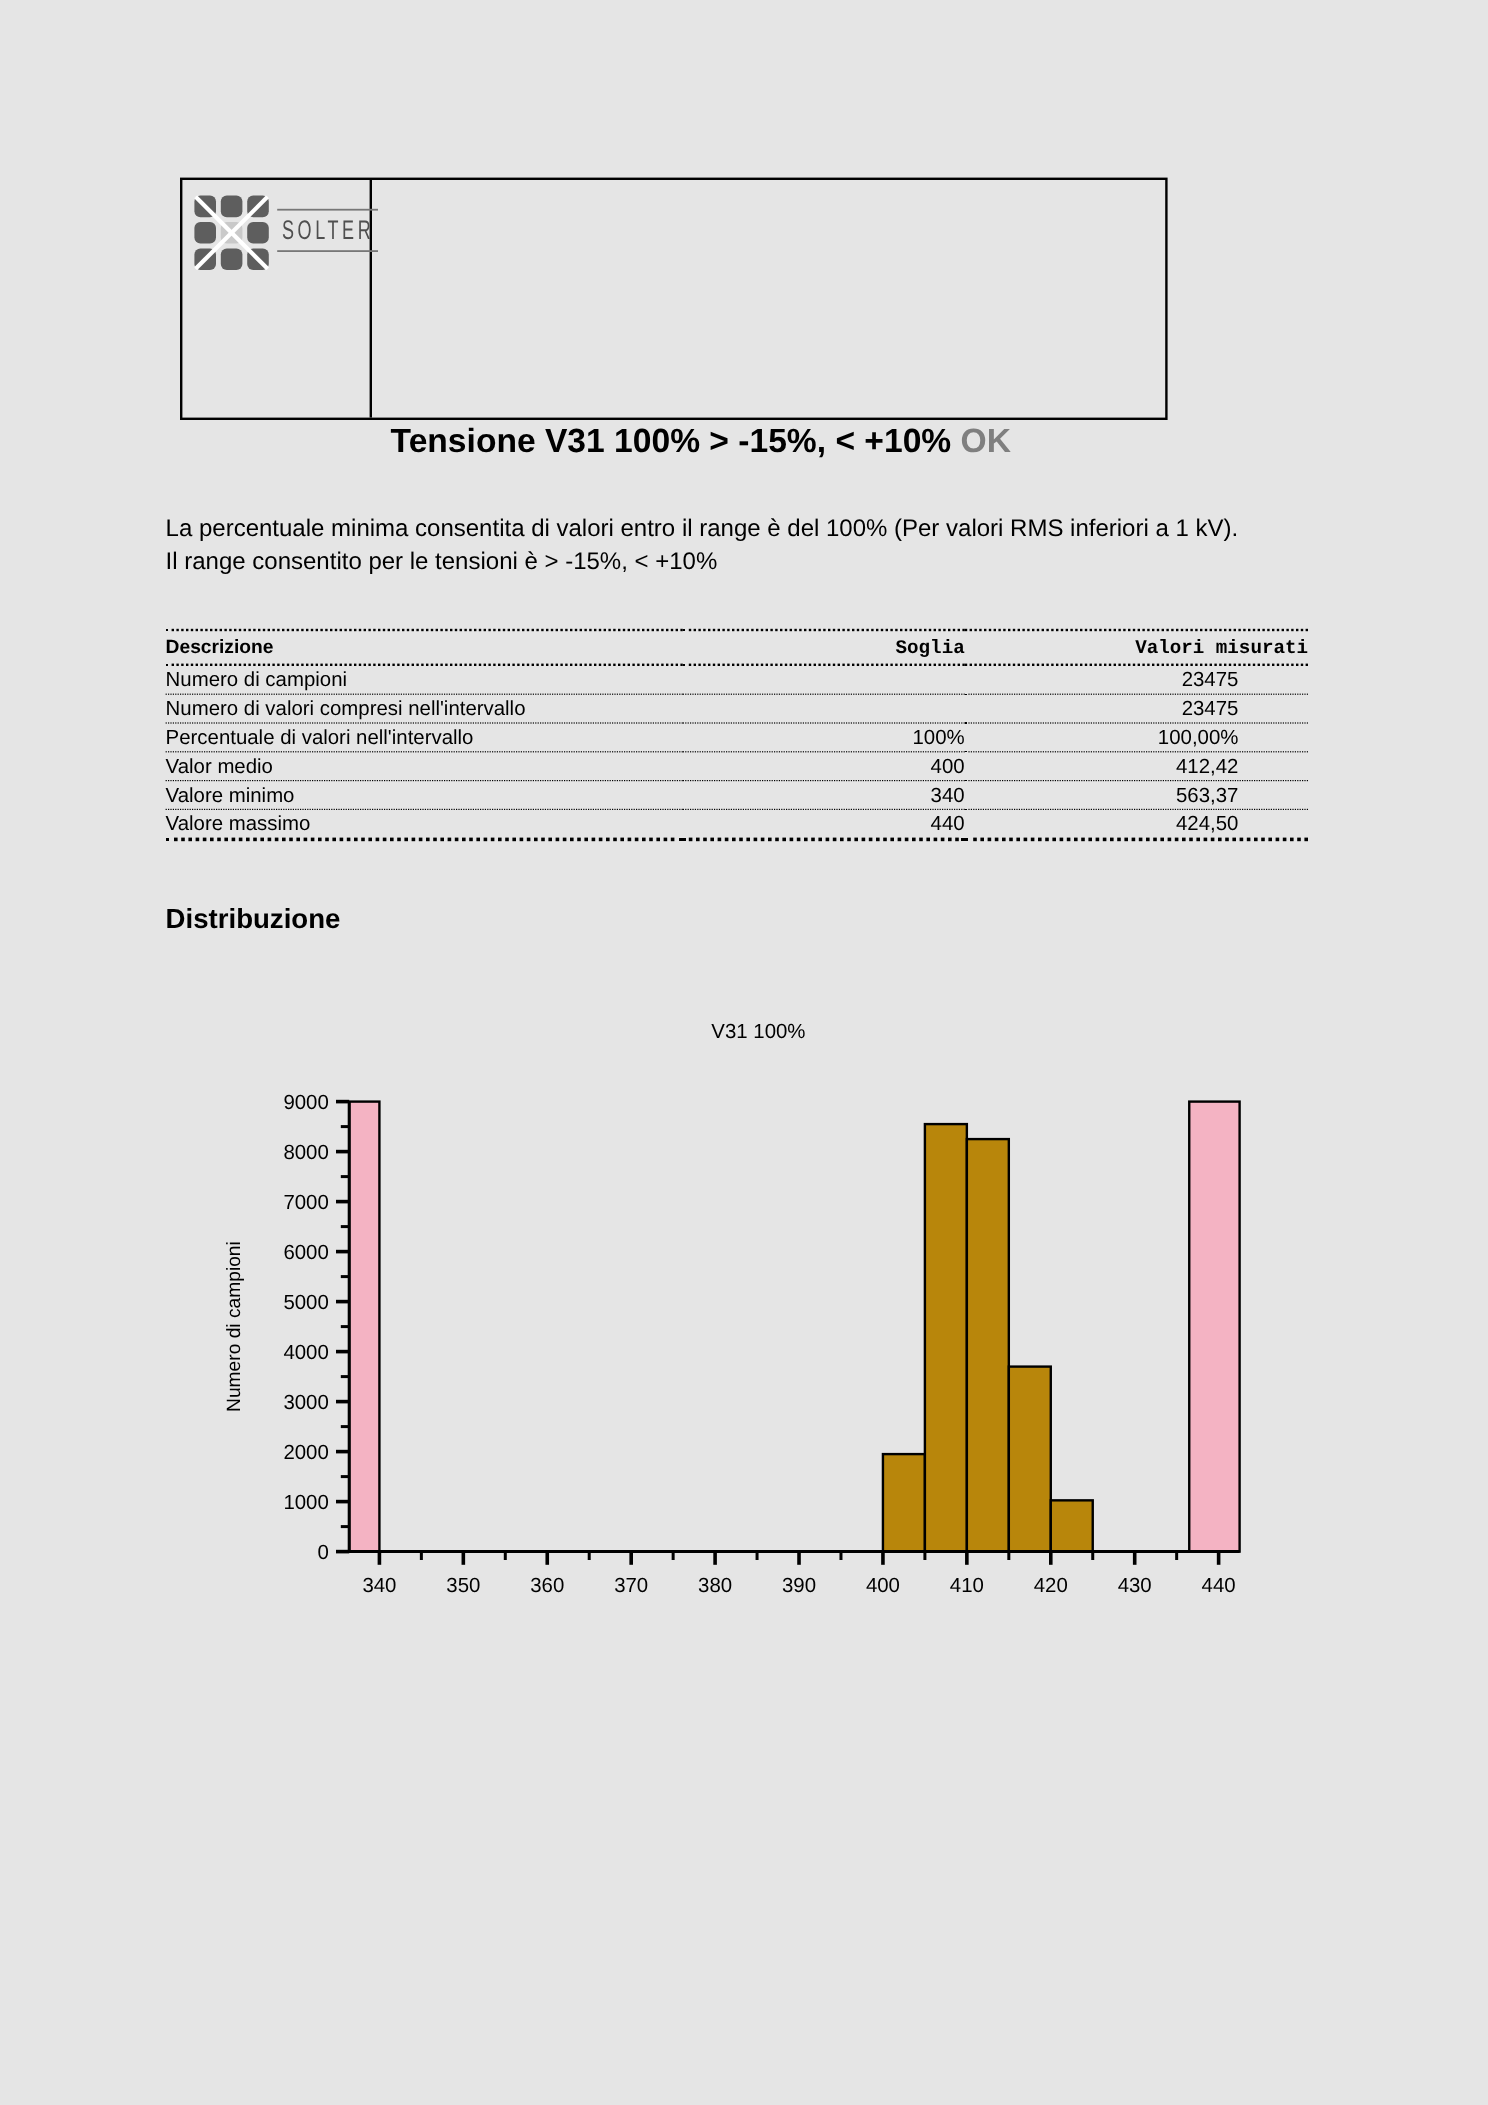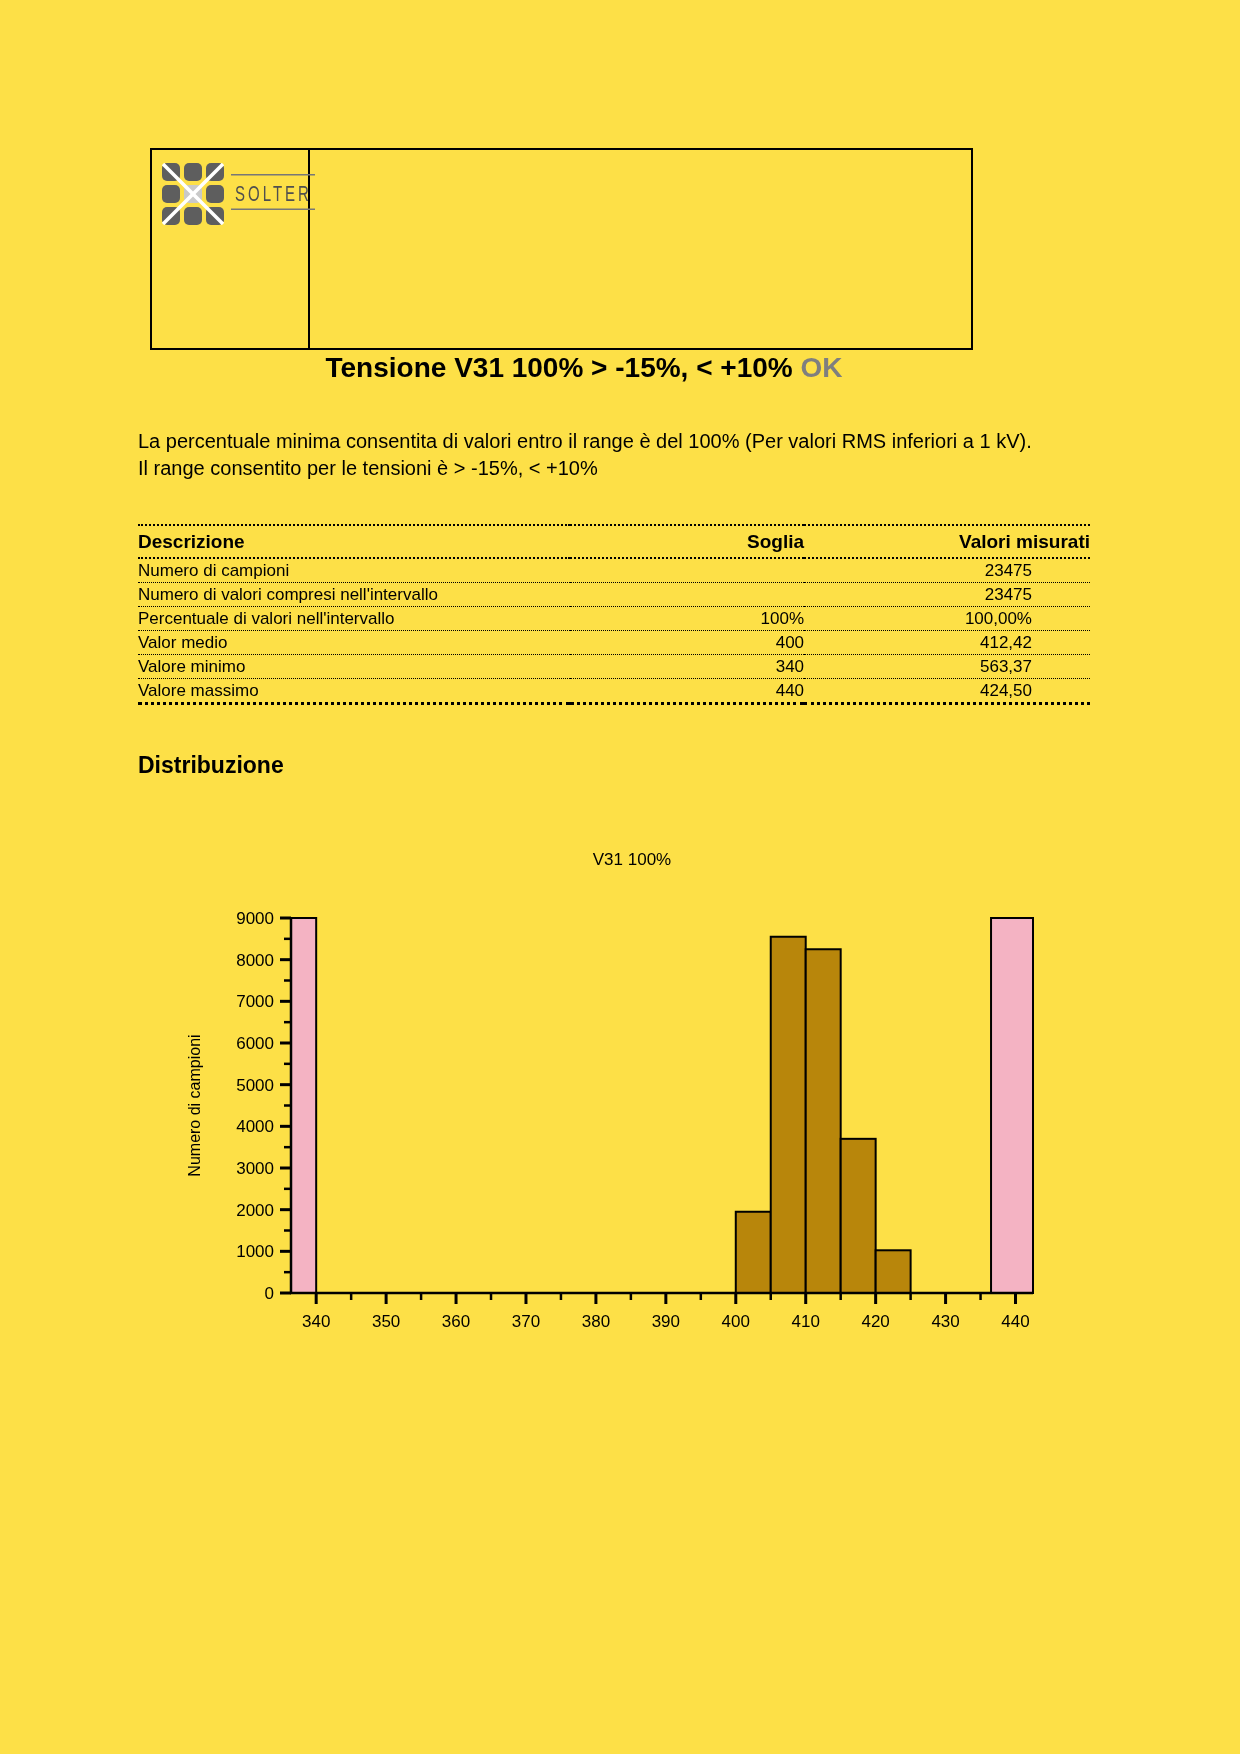--- a/index.html
+++ b/index.html
@@ -1,17 +1,17 @@
 <!DOCTYPE html>
 <html><head>
 <meta charset="utf-8">
 <style>
   html,body{margin:0;padding:0;background:#fff;}
   .page{
-    position:relative;width:1240px;height:1754px;background:#fde047;
+    position:relative;width:1240px;height:1754px;background:#e5e5e5;
     font-family:"Liberation Sans", sans-serif;color:#000;overflow:hidden;
   }
   
   .header-box{
     position:absolute;left:150px;top:148px;width:819px;height:198px;
     border:2px solid #000;display:flex;
   }
   .header-left{width:156px;border-right:2px solid #000;position:relative;}
   .header-right{flex:1;}
   .logo{position:absolute;left:10px;top:13px;display:flex;align-items:flex-start;}
@@ -36,24 +36,24 @@
     position:absolute;left:138px;top:428px;width:906px;
     font-size:20px;line-height:27px;
   }
   
   .stats-table{
     position:absolute;left:138px;top:524px;width:952px;
     border-collapse:collapse;font-size:17px;
     border-top:2px dotted #000;border-bottom:3px dotted #000;
   }
   .stats-table th{
-    font-size:19px;font-weight:bold;text-align:left;
+    font-size:16px;font-weight:bold;text-align:left;
     border-bottom:2px dotted #000;padding:5px 0 4px 0;
   }
-  .stats-table th.num{text-align:right;}
+  .stats-table th.num{text-align:right;font-family:Liberation Mono, monospace;}
   .stats-table td{
     border-bottom:1.5px dotted #000;padding:2px 0 1px 0;height:20px;
   }
   .stats-table tr:last-child td{border-bottom:none;}
   .stats-table td.num{text-align:right;}
   .stats-table .col1{width:460px;}
   .stats-table .col2{width:250px;}
   .stats-table .col3{width:242px;}
   .stats-table td.pad3, .stats-table th.pad3{padding-right:58px;}
   

